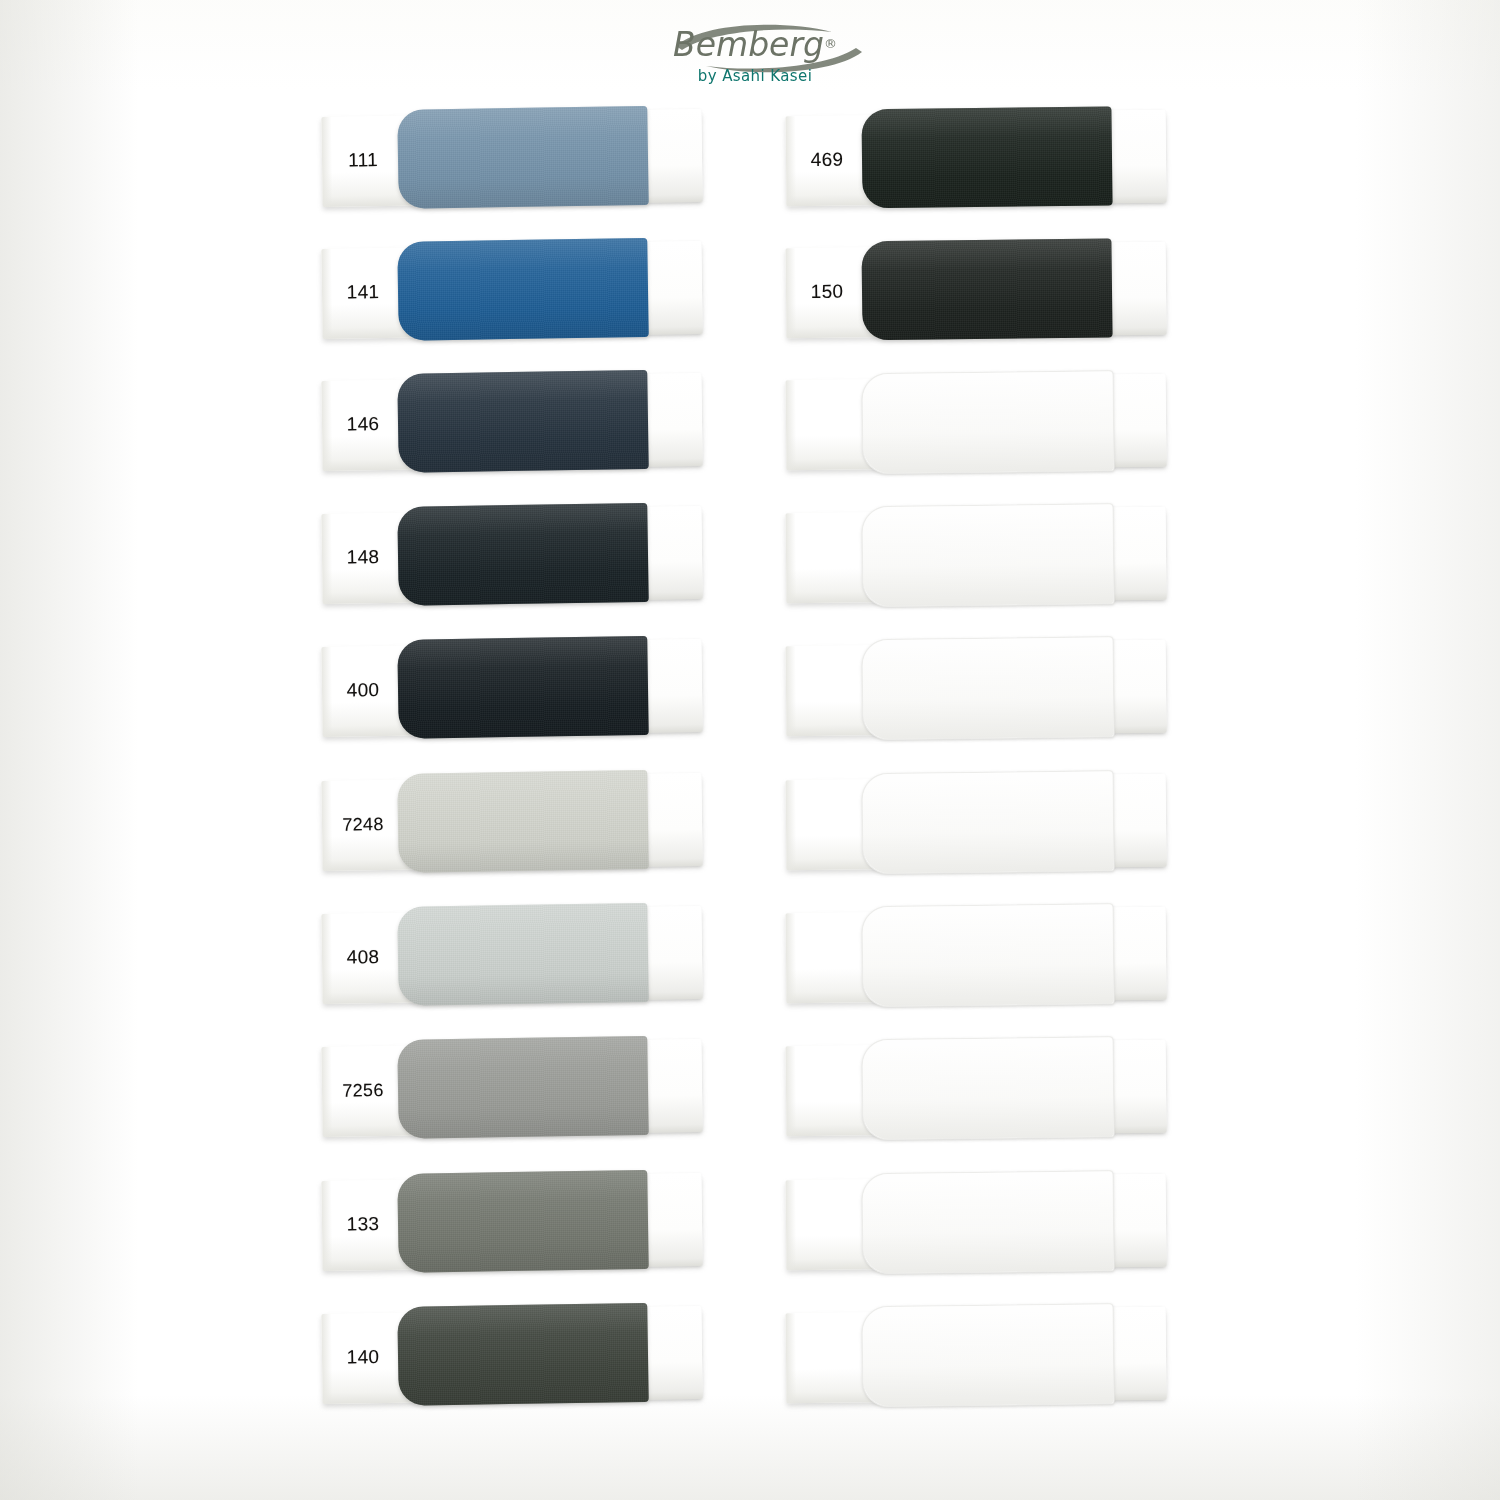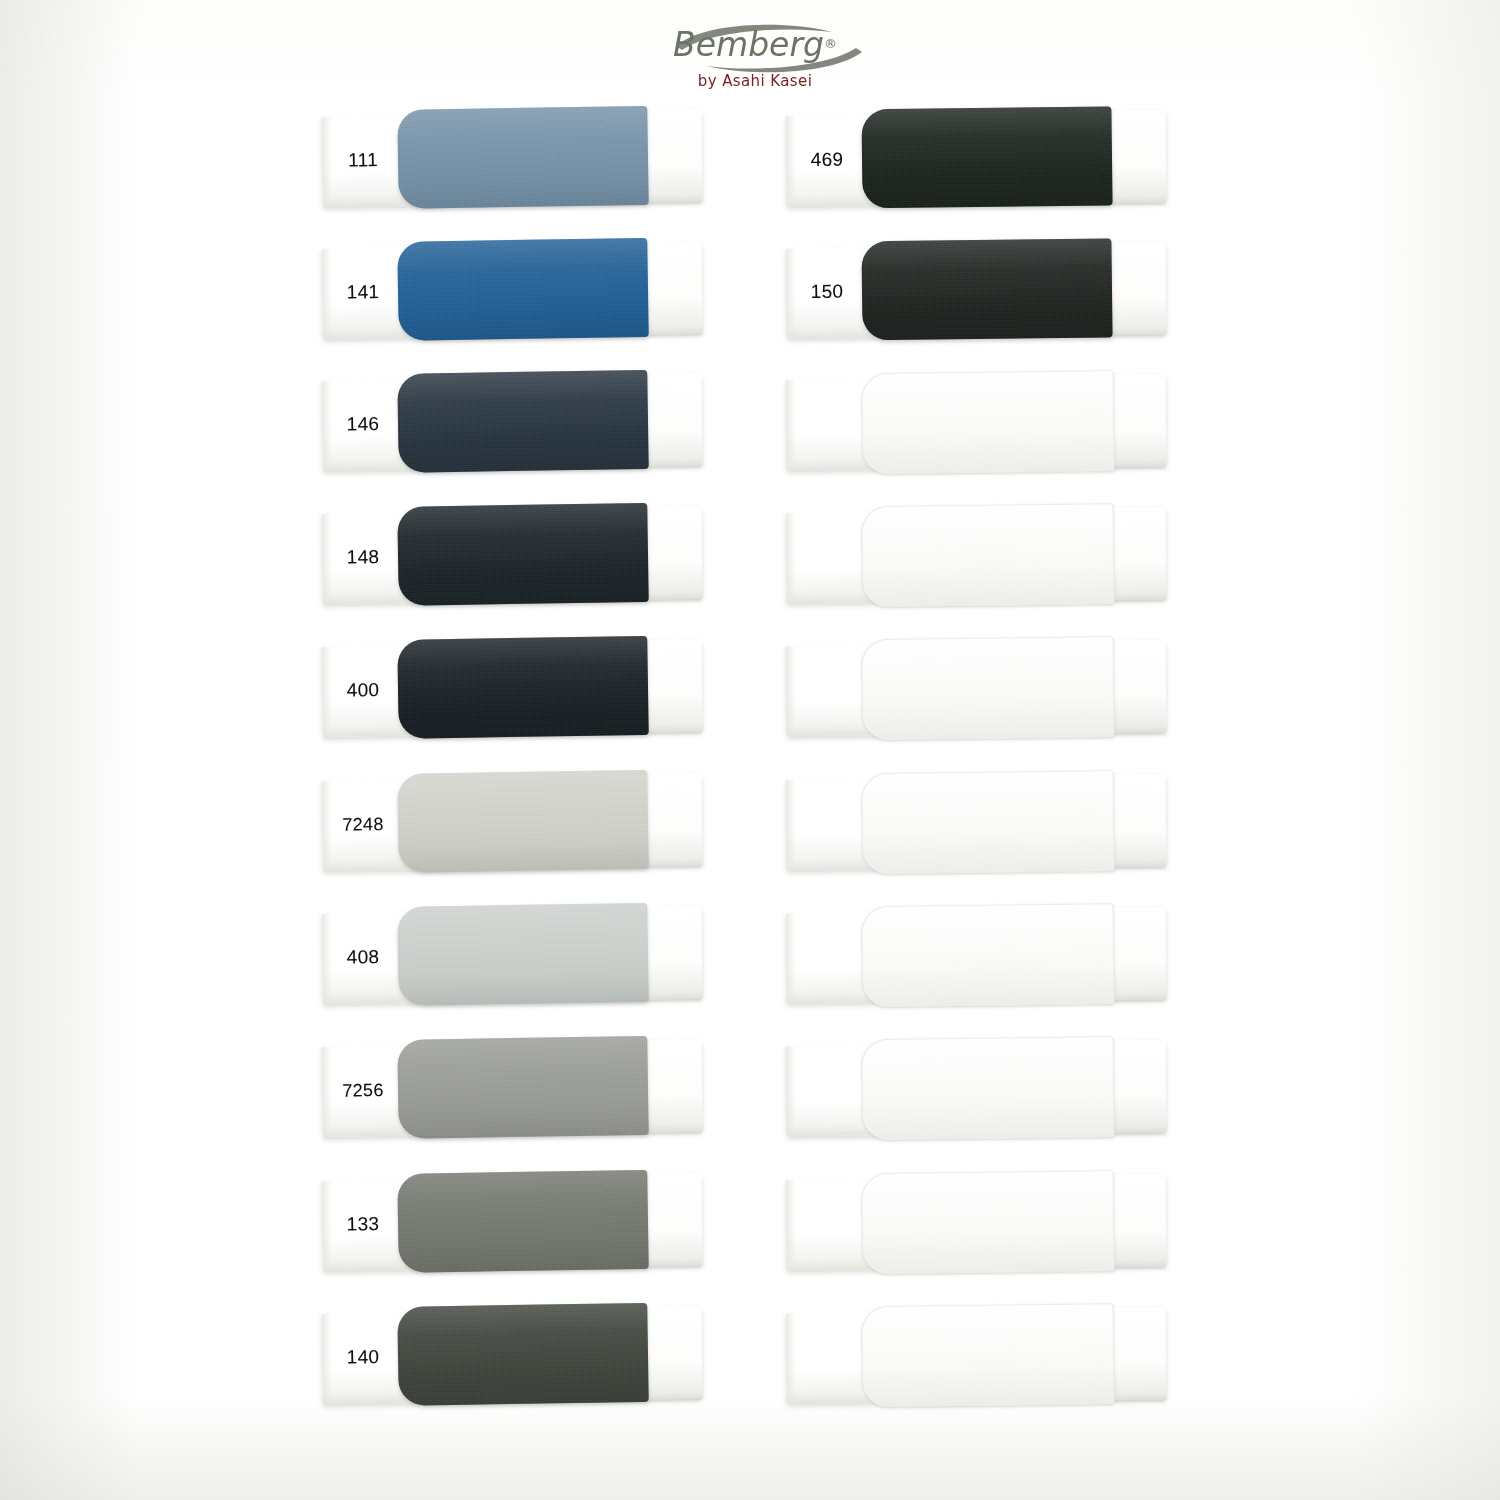--- a/index.html
+++ b/index.html
@@ -73,23 +73,22 @@
   }
   .logo-reg {
     font-size: 13px;
     vertical-align: 8px;
     font-style: normal;
   }
   .logo-sub {
     position: relative;
     font-family: "DejaVu Sans", sans-serif;
     font-size: 15px;
-    color: #7f1d1d;
+    color: #0f766e;
     letter-spacing: 0.4px;
-    margin-top: 5px;
   }
 
   
   .strip {
     position: absolute;
     height: 100px;
   }
   .strip-col-left { left: 322px; width: 380px; }
   .strip-col-right { left: 786px; width: 380px; }
 

